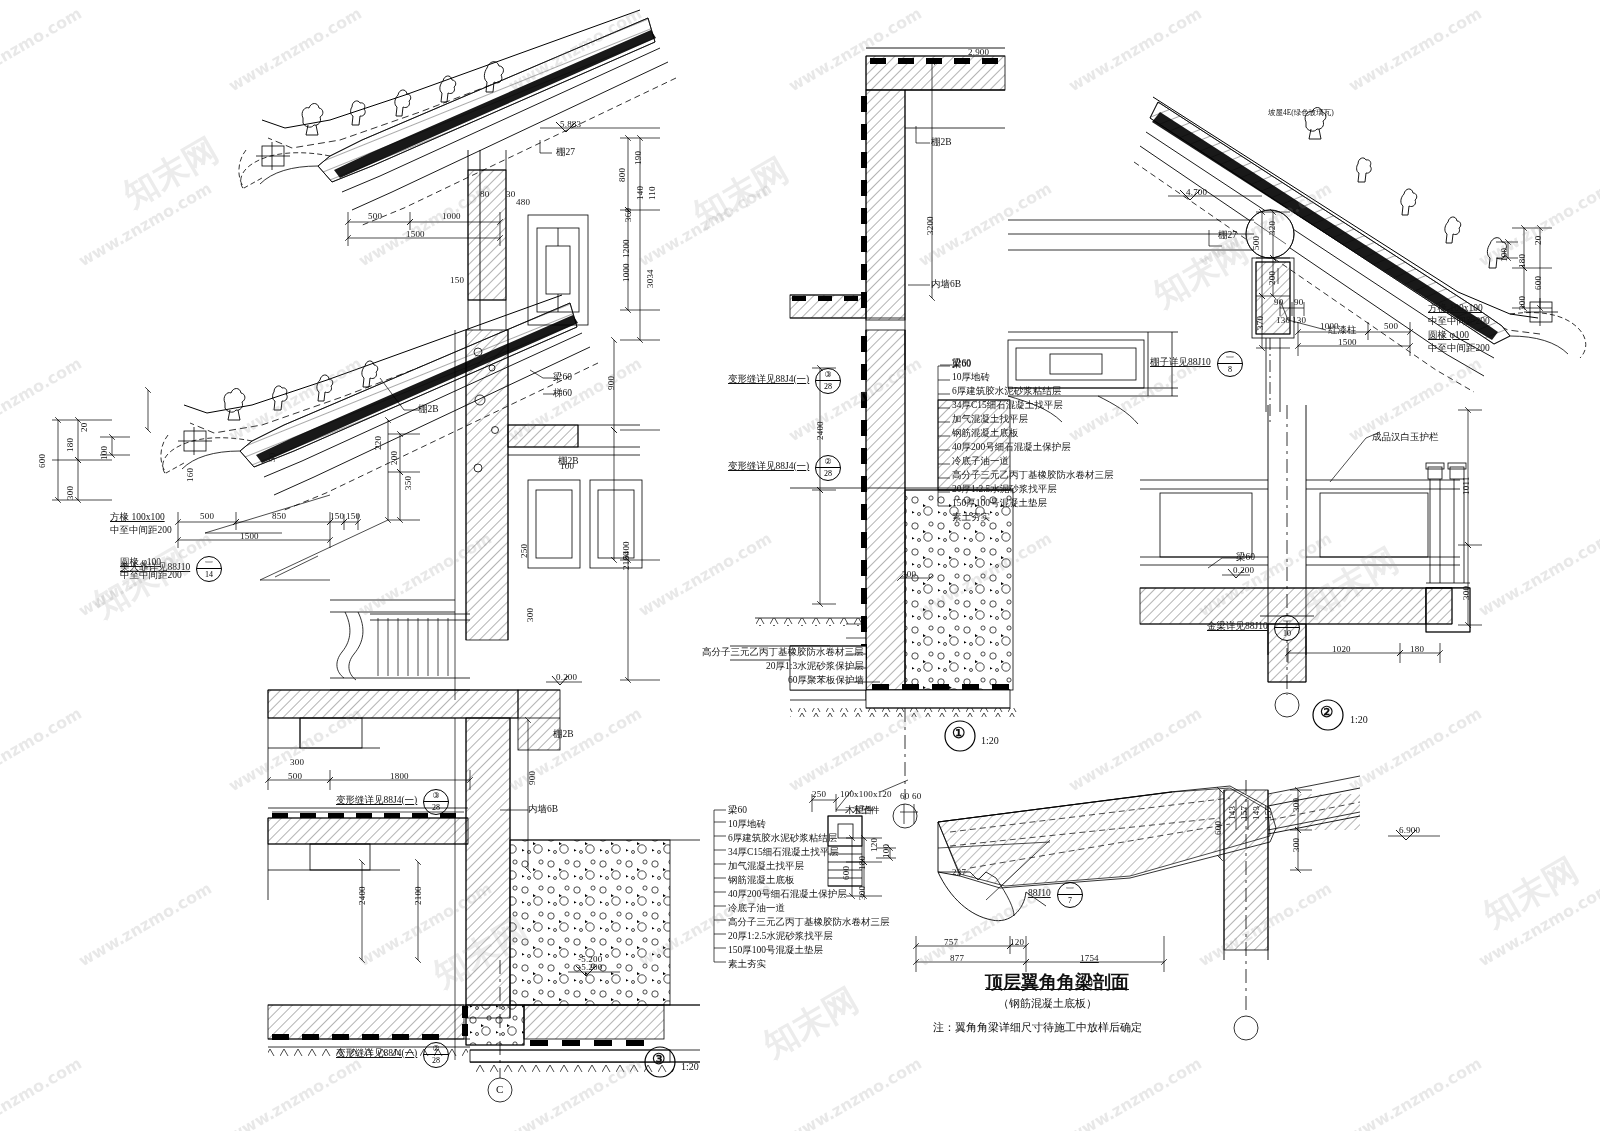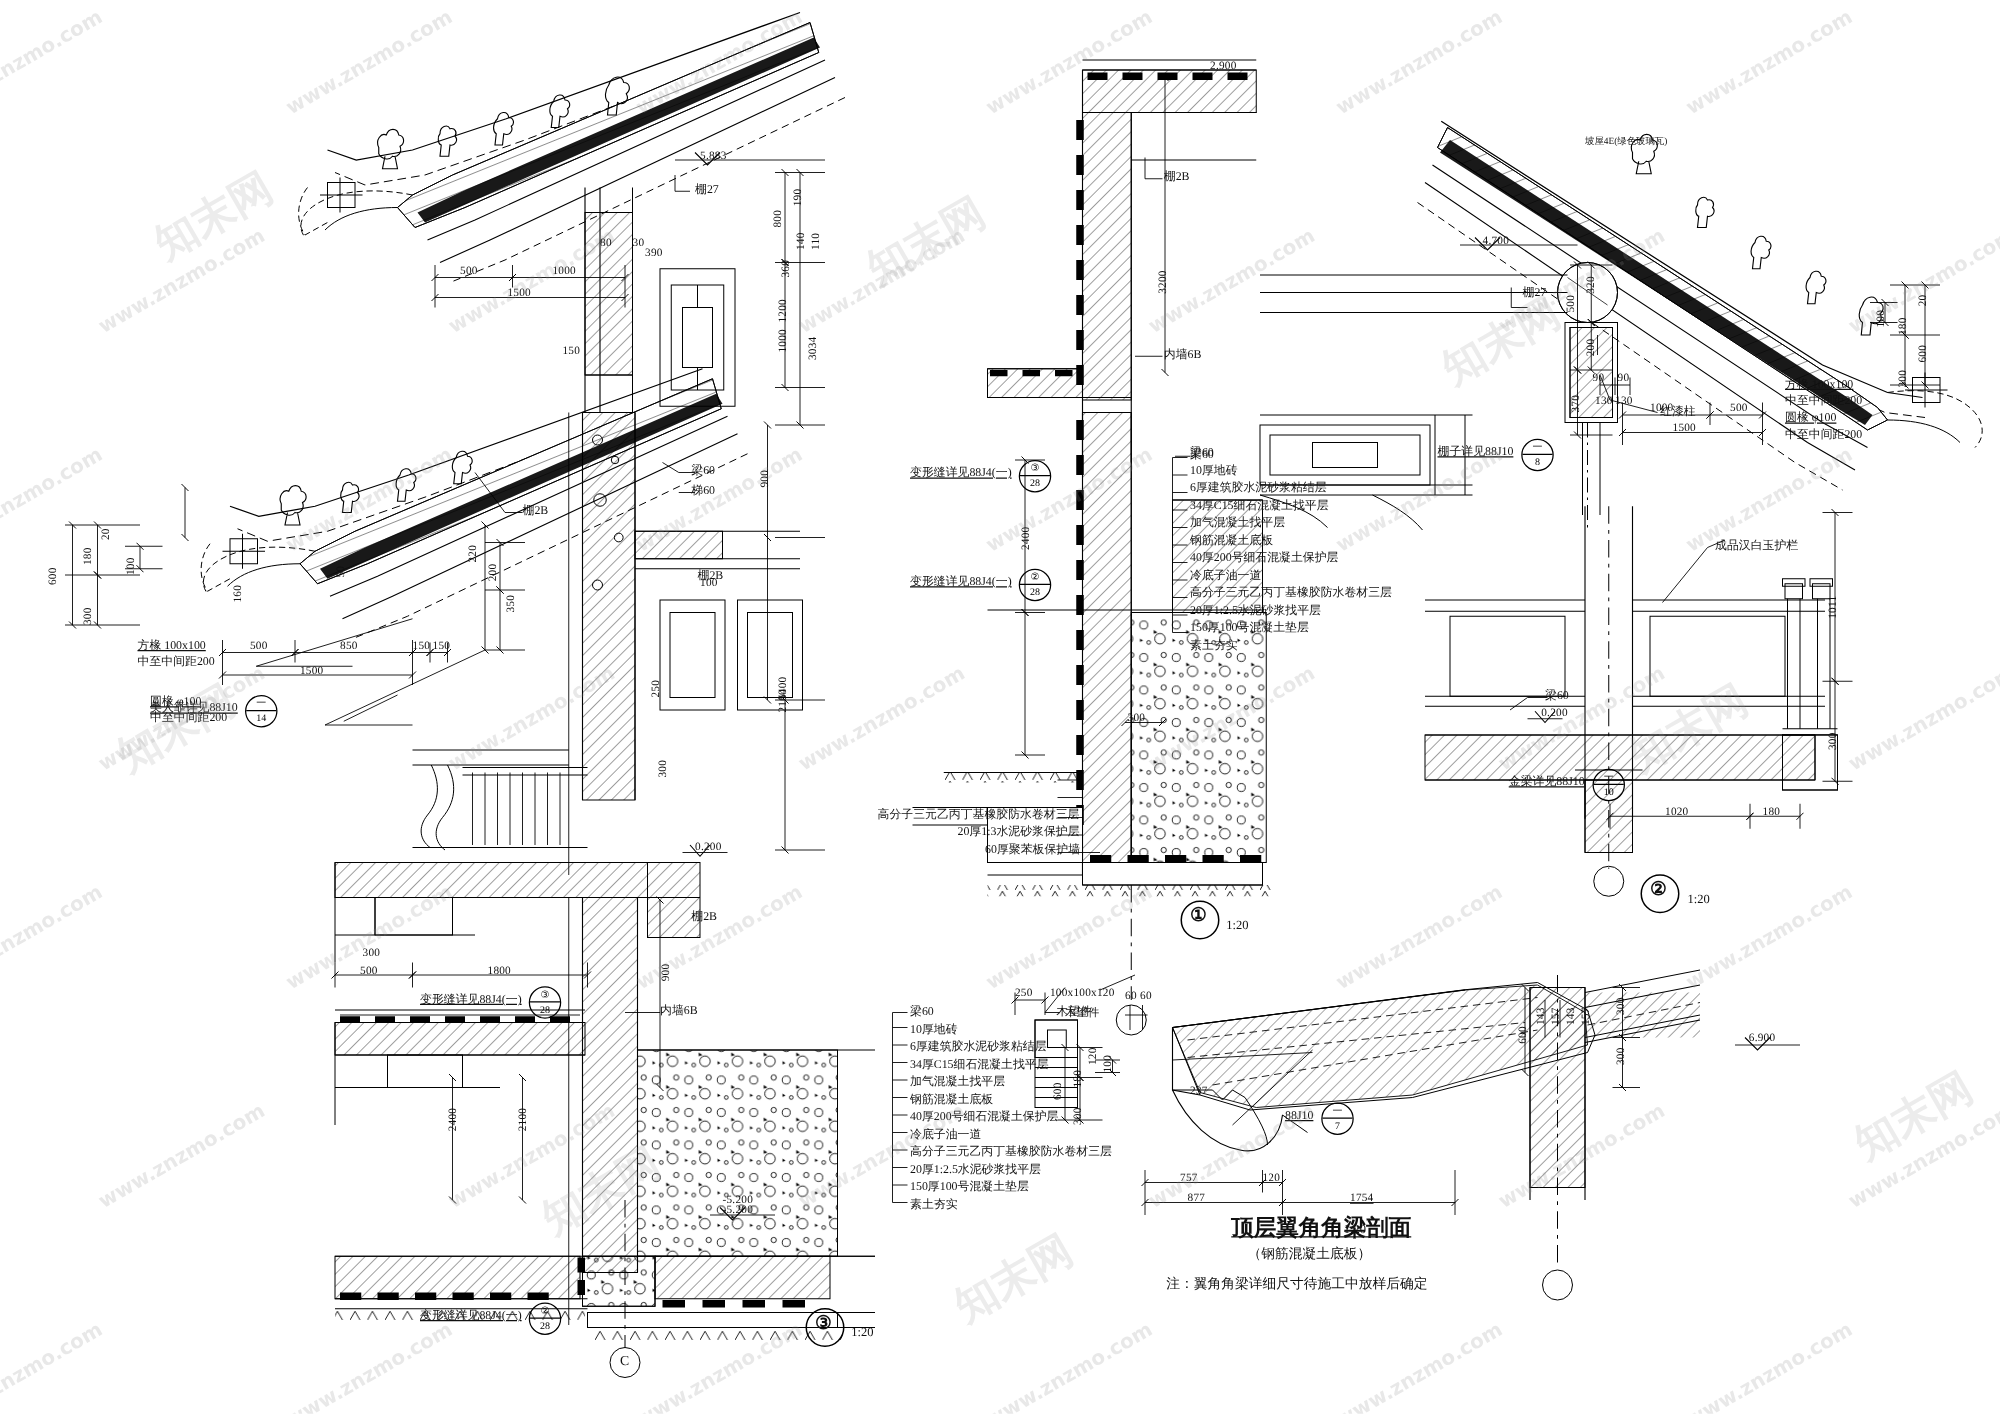--- a/index.html
+++ b/index.html
@@ -757,21 +757,21 @@
       <div class="lbl dim" style="left: 442px; top: 212px;">1000</div>
       <div class="lbl dim" style="left: 406px; top: 230px;">1500</div>
       <div class="lbl dim" style="left: 618px; top: 182px; transform-origin: 0px 0px; transform: rotate(-90deg);">800</div>
       <div class="lbl dim" style="left: 622px; top: 282px; transform-origin: 0px 0px; transform: rotate(-90deg);">1000</div>
       <div class="lbl dim" style="left: 646px; top: 288px; transform-origin: 0px 0px; transform: rotate(-90deg);">3034</div>
       <div class="lbl dim" style="left: 634px; top: 165px; transform-origin: 0px 0px; transform: rotate(-90deg);">190</div>
       <div class="lbl dim" style="left: 636px; top: 200px; transform-origin: 0px 0px; transform: rotate(-90deg);">140</div>
       <div class="lbl dim" style="left: 648px; top: 200px; transform-origin: 0px 0px; transform: rotate(-90deg);">110</div>
       <div class="lbl dim" style="left: 480px; top: 190px;">80</div>
       <div class="lbl dim" style="left: 506px; top: 190px;">30</div>
-      <div class="lbl dim" style="left: 516px; top: 198px;">390</div>
+      <div class="lbl dim" style="left: 516px; top: 198px;">480</div>
       <div class="lbl dim" style="left: 624px; top: 222px; transform-origin: 0px 0px; transform: rotate(-90deg);">360</div>
       <div class="lbl dim" style="left: 450px; top: 276px;">150</div>
       <div class="lbl dim" style="left: 607px; top: 390px; transform-origin: 0px 0px; transform: rotate(-90deg);">900</div>
       <div class="lbl dim" style="left: 622px; top: 258px; transform-origin: 0px 0px; transform: rotate(-90deg);">1200</div>
       <div class="lbl dim" style="left: 622px; top: 570px; transform-origin: 0px 0px; transform: rotate(-90deg);">2100</div>
       <div class="lbl dim" style="left: 622px; top: 560px; transform-origin: 0px 0px; transform: rotate(-90deg);">5400</div>
       <div class="lbl dim" style="left: 374px; top: 450px; transform-origin: 0px 0px; transform: rotate(-90deg);">220</div>
       <div class="lbl dim" style="left: 390px; top: 465px; transform-origin: 0px 0px; transform: rotate(-90deg);">200</div>
       <div class="lbl dim" style="left: 404px; top: 490px; transform-origin: 0px 0px; transform: rotate(-90deg);">350</div>
       <div class="lbl dim" style="left: 560px; top: 462px;">100</div>

